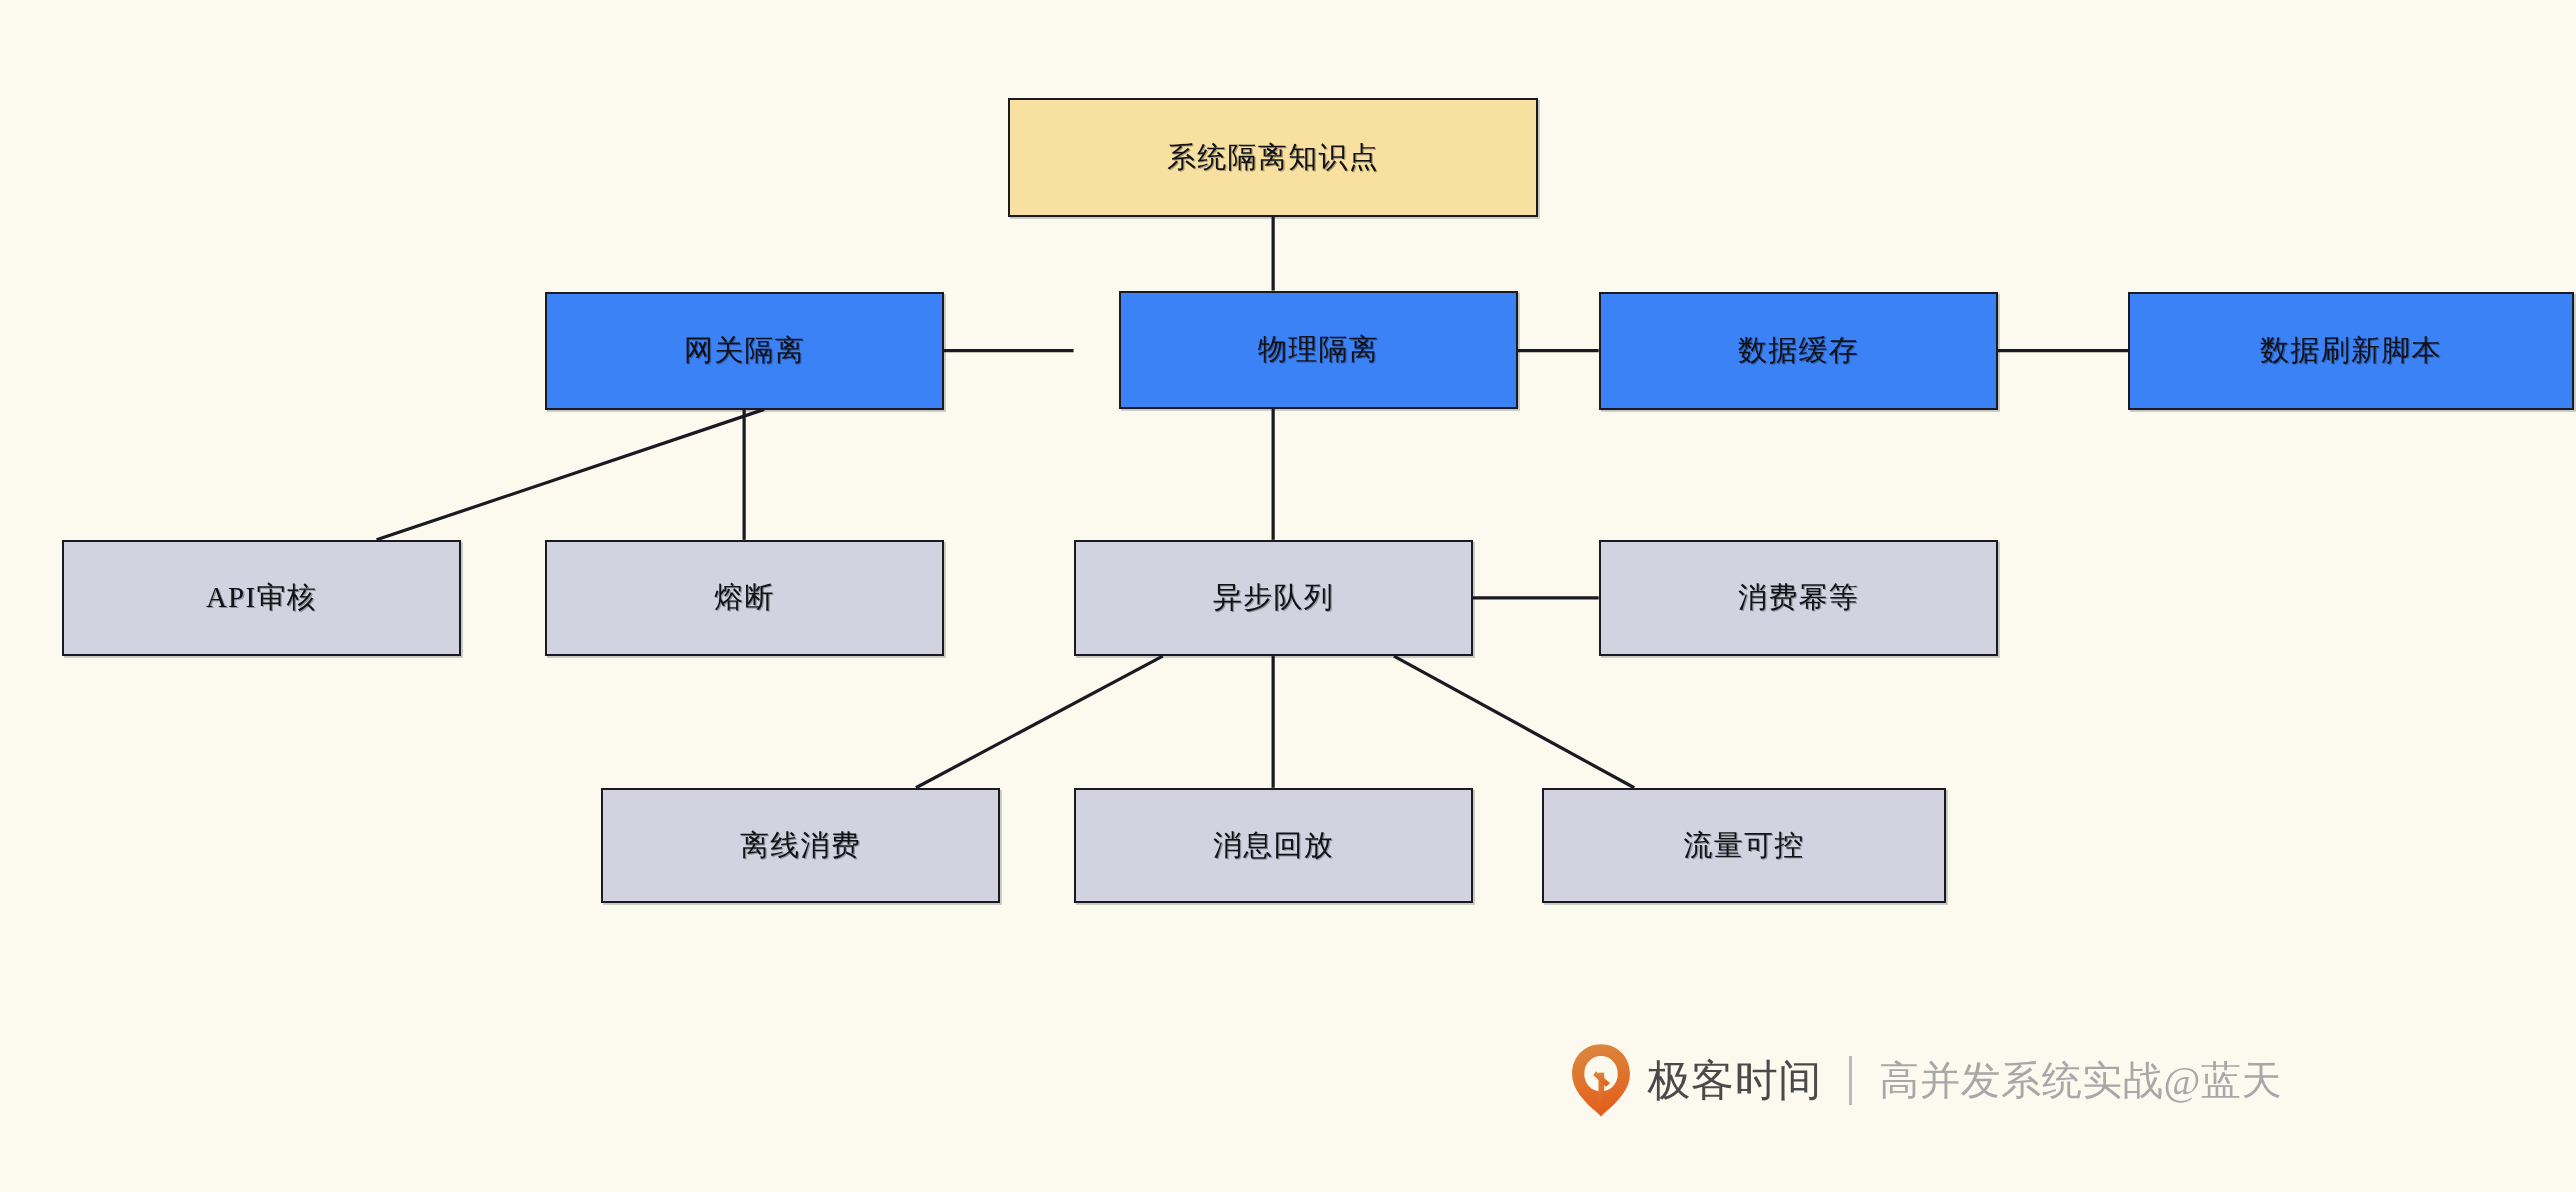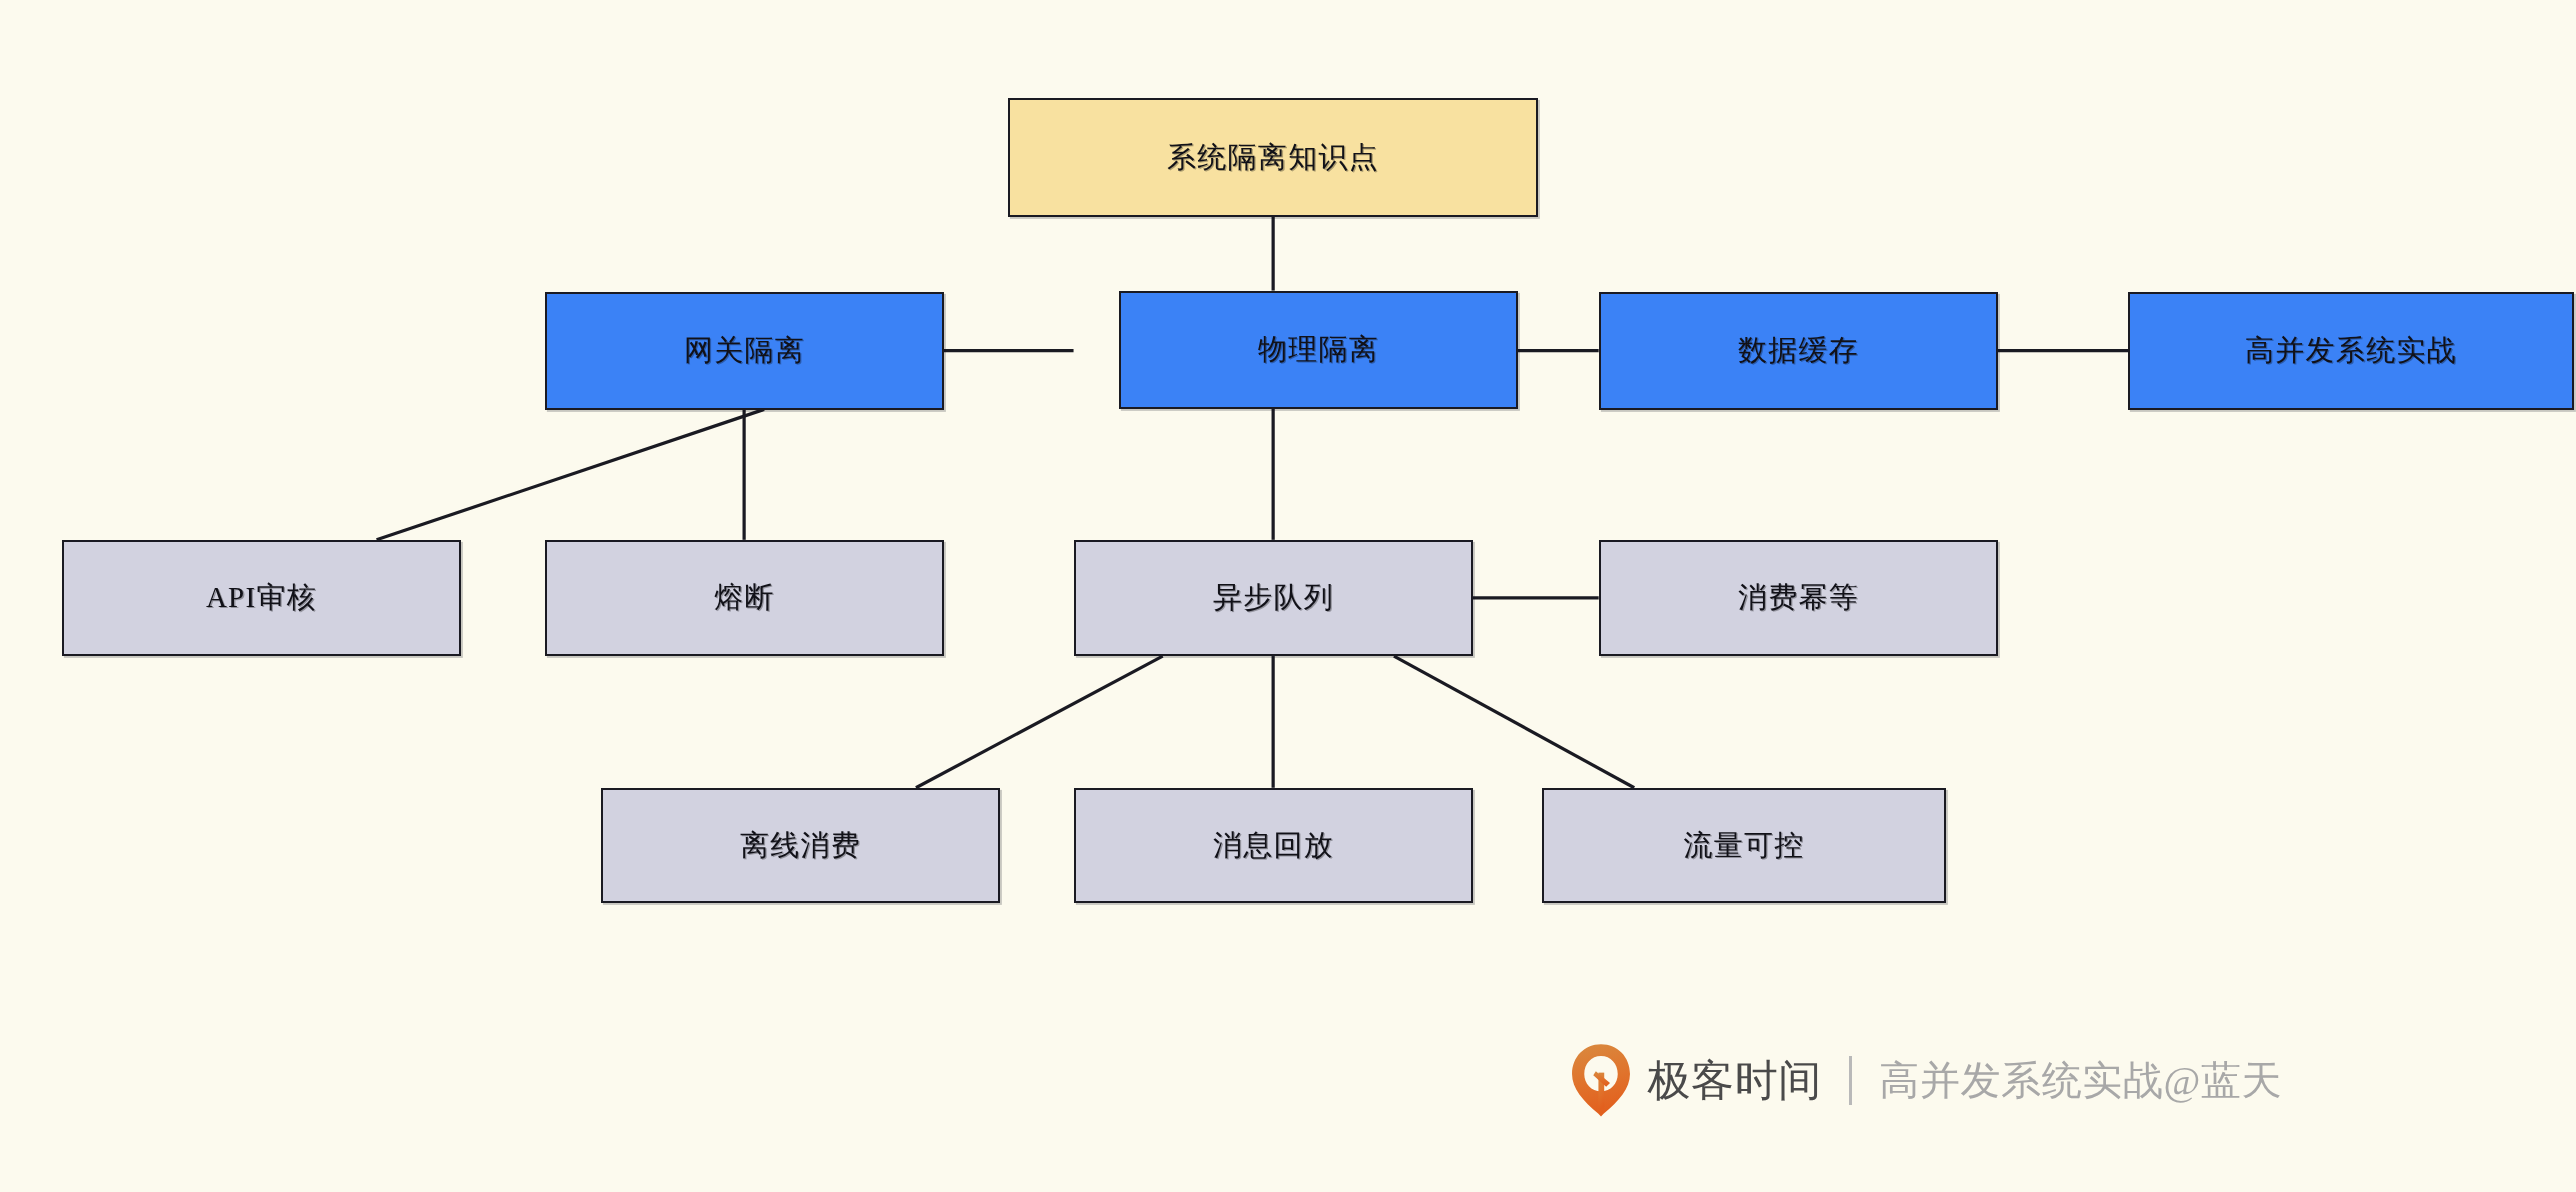--- a/index.html
+++ b/index.html
@@ -123,21 +123,21 @@
 
   <div class="node node-blue" style="left:1074px; top:291px; width:399px; height:118px;margin-left:45px;">
     <span class="label">物理隔离</span>
   </div>
 
   <div class="node node-blue" style="left:1599px; top:292px; width:399px; height:118px;">
     <span class="label">数据缓存</span>
   </div>
 
   <div class="node node-blue" style="left:2128px; top:292px; width:446px; height:118px;">
-    <span class="label">高并发系统实战</span>
+    <span class="label">数据刷新脚本</span>
   </div>
 
   <div class="node node-gray" style="left:62px; top:540px; width:399px; height:116px;">
     <span class="label">API审核</span>
   </div>
 
   <div class="node node-gray" style="left:545px; top:540px; width:399px; height:116px;">
     <span class="label">熔断</span>
   </div>
 

